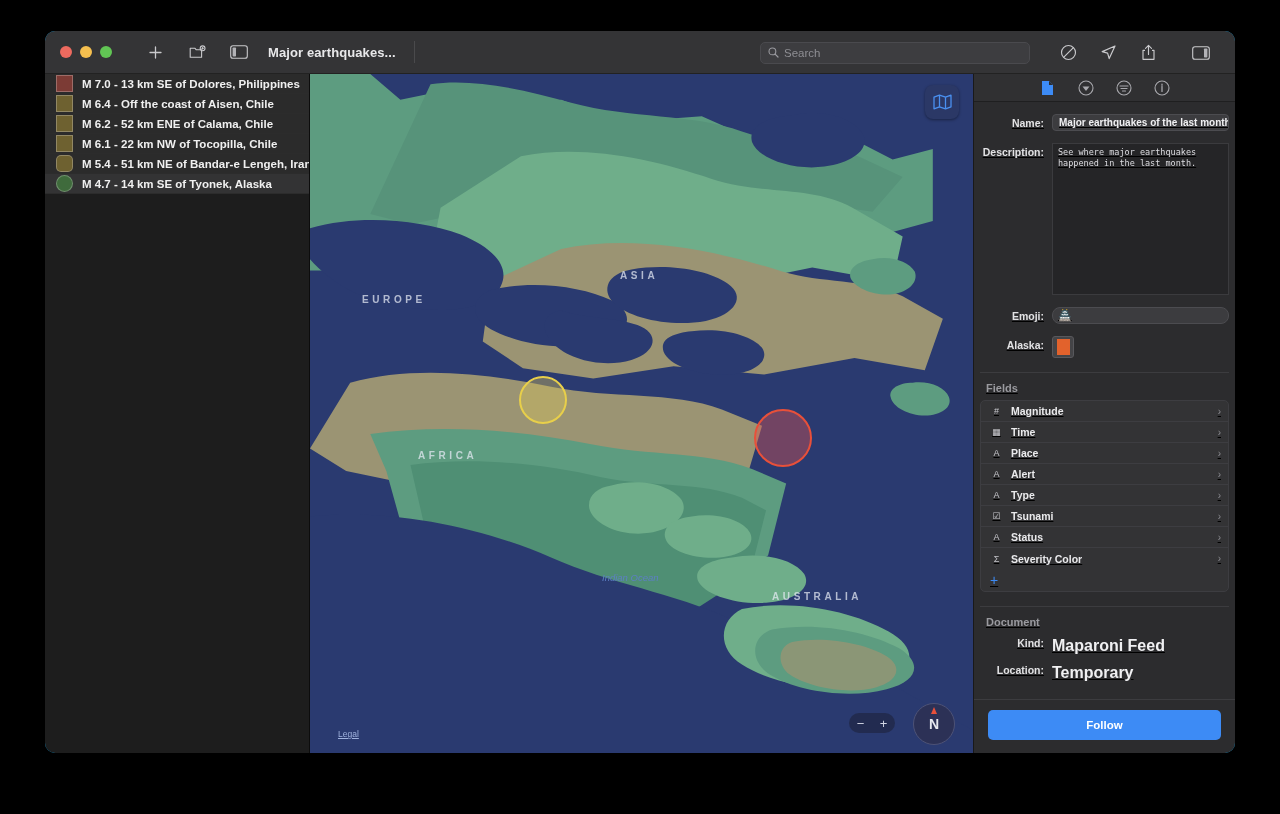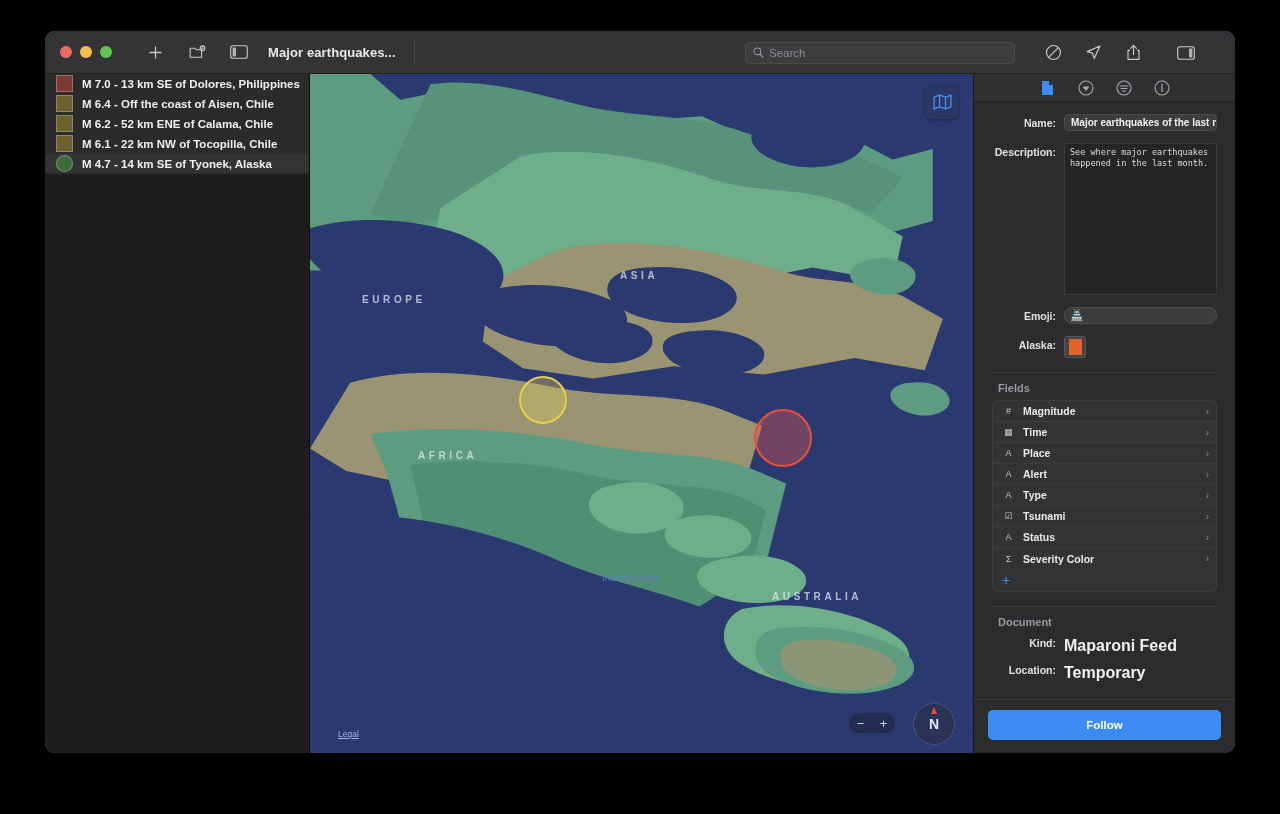--- a/index.html
+++ b/index.html
@@ -43,21 +43,21 @@
   .tb-title {
     margin-left: 18px;
     color: #e8e8ea; font-size: 13px; font-weight: bold;
     letter-spacing: 0.1px;
   }
   .tb-sep {
     width: 1px; height: 22px; background: #4a4a4c; margin-left: 18px;
   }
 
   .tb-right {
-    position: absolute; right: 29px; top: 0; height: 43px;
+    position: absolute; right: 14px; top: 0; height: 43px;
     display: flex; align-items: center; gap: 0;
   }
   .searchbox {
     width: 270px; height: 22px;
     background: #3d3d40;
     border: 1px solid #4a4a4e;
     border-radius: 5px;
     display: flex; align-items: center;
     padding: 0 7px; gap: 5px;
     margin-right: 18px;
@@ -167,21 +167,21 @@
   }
   .insp-tabs {
     height: 28px; flex: 0 0 28px;
     background: #303032;
     border-bottom: 1px solid #1f1f20;
     display: flex; align-items: center; justify-content: center; gap: 20px;
   }
   .insp-tab { width: 18px; height: 18px; display:flex; align-items:center; justify-content:center; color:#a8a8ad; }
   .insp-tab.active { color: #3d8bf5; }
 
-  .insp-scroll { flex: 1; overflow: hidden; padding: 0 18px; }
+  .insp-scroll { flex: 1; overflow: hidden; padding: 0 6px; text-decoration: underline; }
 
   .frow { display: flex; align-items: flex-start; margin-top: 12px; }
   .flabel {
     width: 72px; flex: 0 0 72px; text-align: right;
     color: #e2e2e4; font-size: 10.5px; font-weight: bold;
     padding-right: 8px; padding-top: 3px;
   }
   .ftext {
     flex: 1; height: 17px;
     background: #3c3c3f; border: 1px solid #4c4c50;
@@ -334,20 +334,24 @@
             <span class="eq-label">M 6.4 - Off the coast of Aisen, Chile</span>
           </div>
           <div class="eq-row">
             <span class="swatch" style="background: rgb(110, 97, 48);"></span>
             <span class="eq-label">M 6.2 - 52 km ENE of Calama, Chile</span>
           </div>
           <div class="eq-row">
             <span class="swatch" style="background: rgb(110, 97, 48);"></span>
             <span class="eq-label">M 6.1 - 22 km NW of Tocopilla, Chile</span>
           </div>
+          <div class="eq-row">
+            <span class="swatch" style="background: rgb(110, 97, 48); border-radius: 5px;"></span>
+            <span class="eq-label">M 5.4 - 51 km NE of Bandar-e Lengeh, Iran</span>
+          </div>
           <div class="eq-row sel">
             <span class="swatch" style="background: rgb(63, 107, 60); border-radius: 50%;"></span>
             <span class="eq-label">M 4.7 - 14 km SE of Tyonek, Alaska</span>
           </div>
         </div>
     </div>
 
     <div class="mapwrap">
       <div class="map">
         <svg class="mapsvg" viewBox="0 0 660 660" preserveAspectRatio="none">

